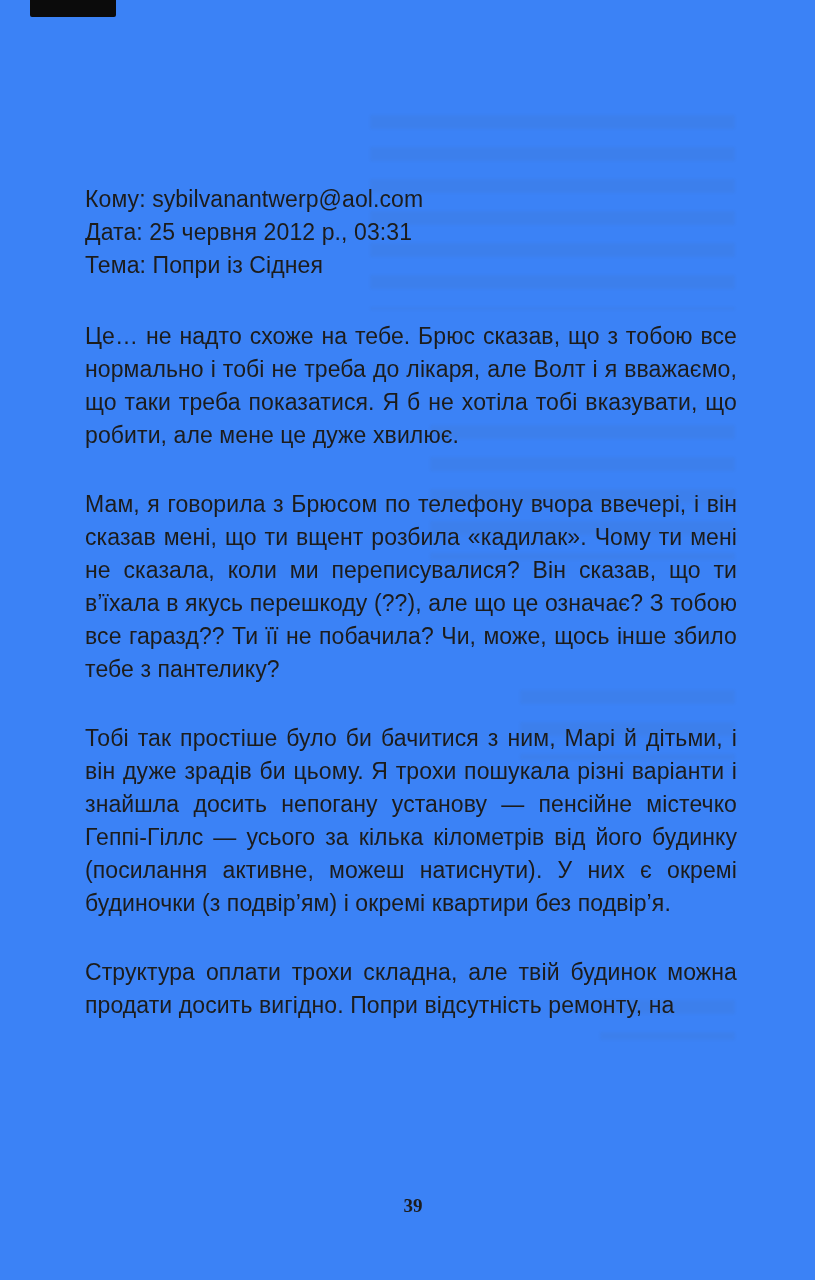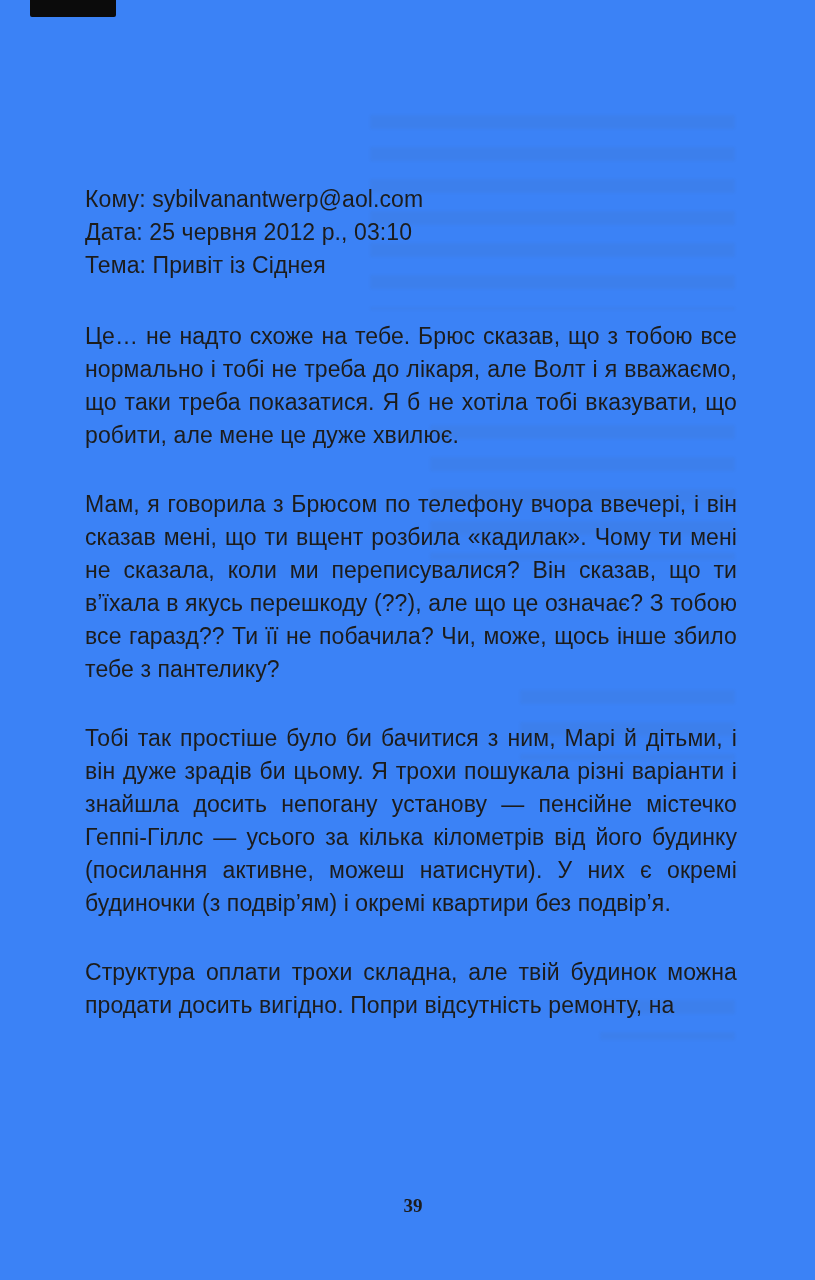--- a/index.html
+++ b/index.html
@@ -86,22 +86,22 @@
 
   <div class="bleed bleed-1"></div>
   <div class="bleed bleed-2"></div>
   <div class="bleed bleed-3"></div>
   <div class="bleed bleed-4"></div>
 
   <div class="content">
 
     <div class="email-header">
       <p>Кому: sybilvanantwerp@aol.com</p>
-      <p>Дата: 25 червня 2012 р., 03:10</p>
-      <p>Тема: Привіт із Сіднея</p>
+      <p>Дата: 25 червня 2012 р., 03:31</p>
+      <p>Тема: Попри із Сіднея</p>
     </div>
 
     <p class="para">Це… не надто схоже на тебе. Брюс сказав, що з тобою все нормально і тобі не треба до лікаря, але Волт і я вважаємо, що таки треба показатися. Я б не хотіла тобі вказувати, що робити, але мене це дуже хвилює.</p>
     <p class="para">Мам, я говорила з Брюсом по телефону вчора ввечері, і він сказав мені, що ти вщент розбила «кадилак». Чому ти мені не сказала, коли ми переписувалися? Він сказав, що ти в’їхала в якусь перешкоду (??), але що це означає? З тобою все гаразд?? Ти її не побачила? Чи, може, щось інше збило тебе з пантелику?</p>
     <p class="para">Тобі так простіше було би бачитися з ним, Марі й дітьми, і він дуже зрадів би цьому. Я трохи пошукала різні варіанти і знайшла досить непогану установу — пенсійне містечко Геппі-Гіллс — усього за кілька кілометрів від його будинку (посилання активне, можеш натиснути). У них є окремі будиночки (з подвір’ям) і окремі квартири без подвір’я.</p>
     <p class="para">Структура оплати трохи складна, але твій будинок можна продати досить вигідно. Попри відсутність ремонту, на</p>
 
   </div>
 
   <div class="page-number">39</div>

